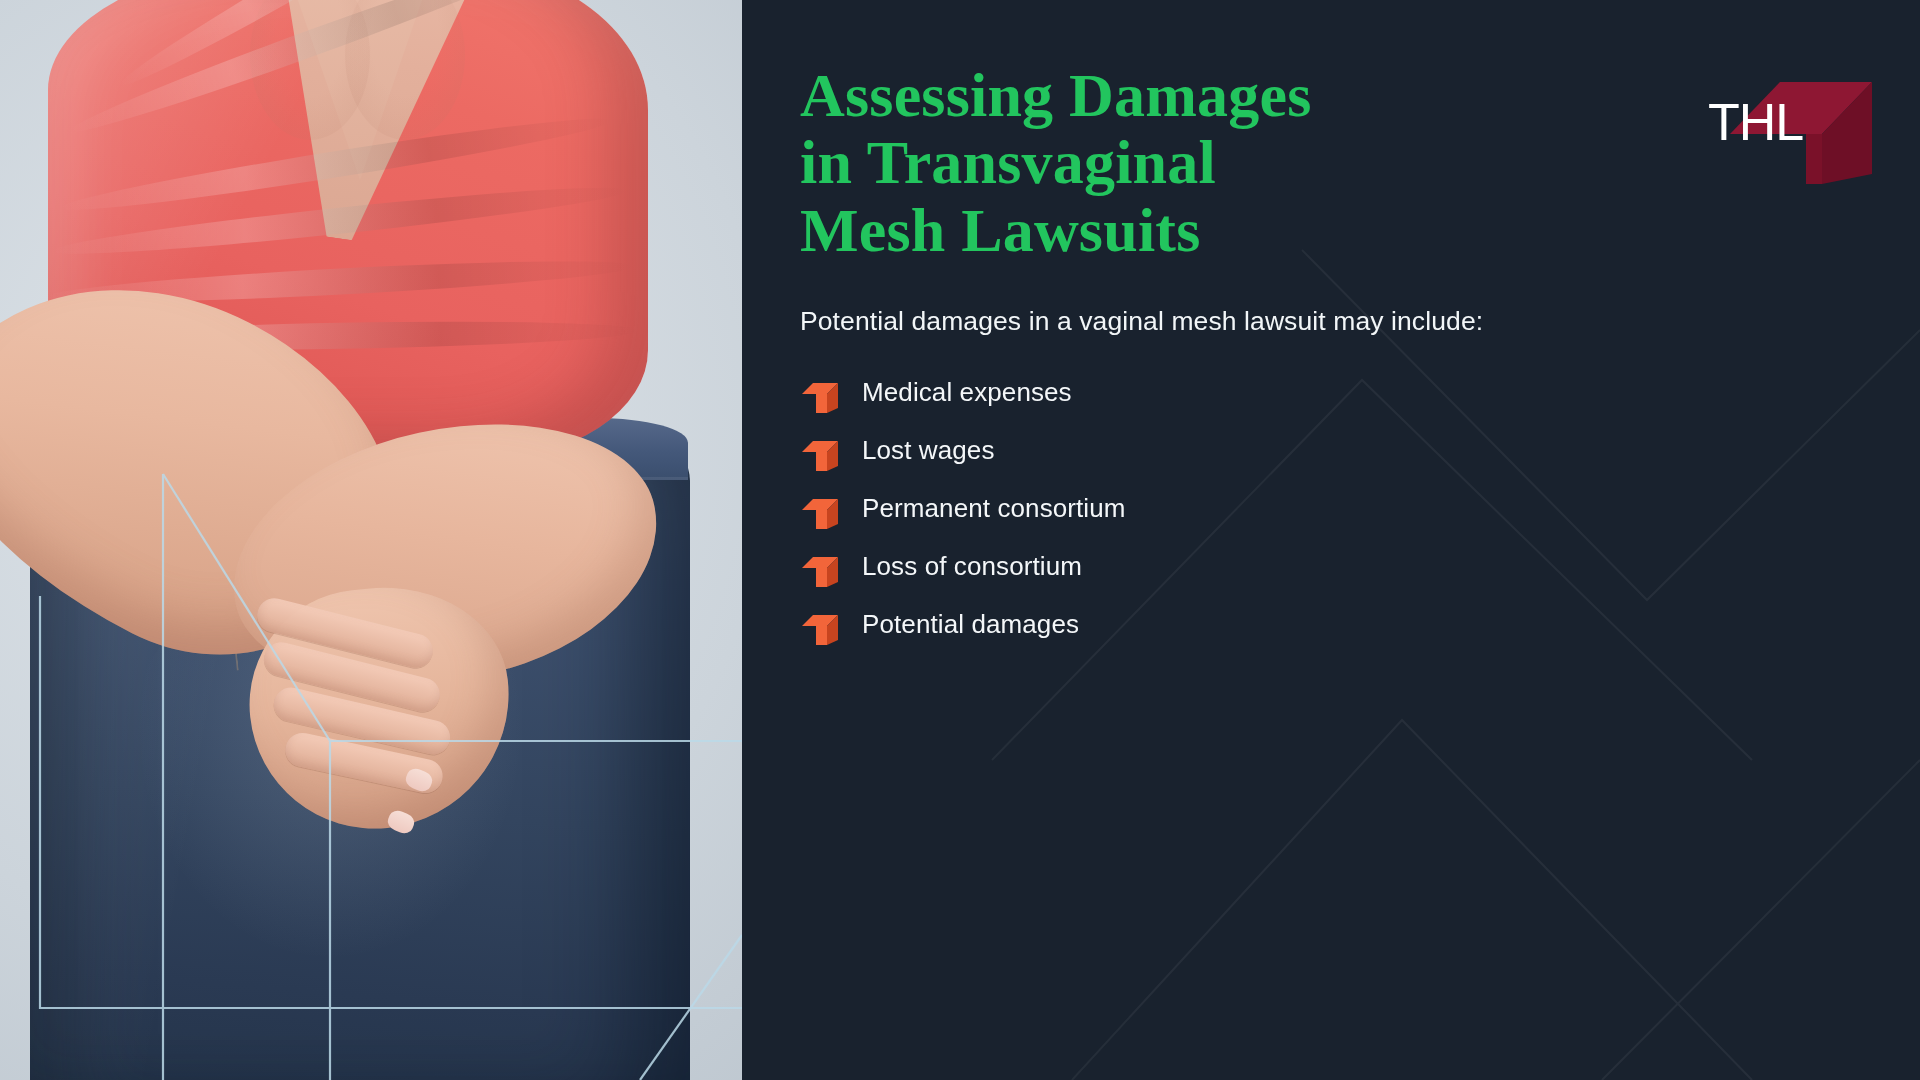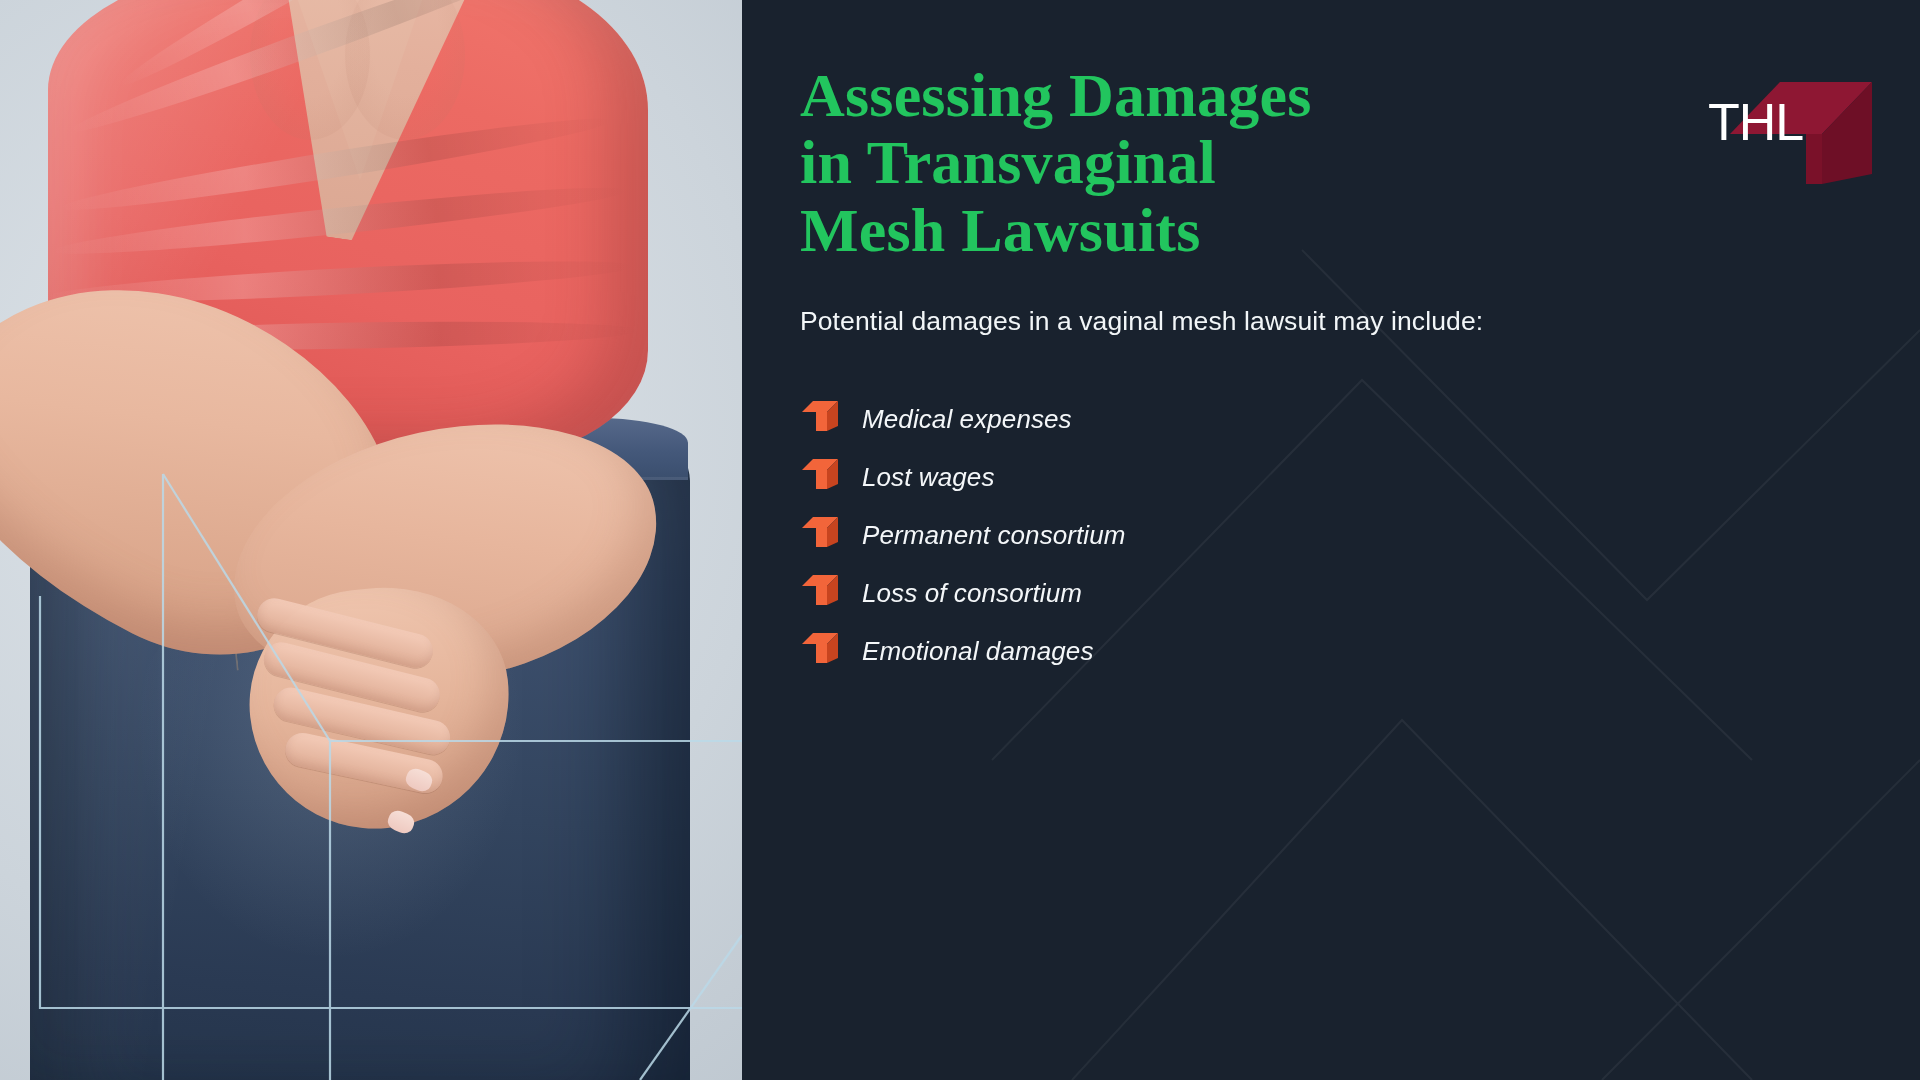--- a/index.html
+++ b/index.html
@@ -242,24 +242,23 @@
     margin-top:42px;
     letter-spacing:.1px;
   }
 
   .damages-list {
     list-style:none;
     margin-top:40px;
   }
   .damage-item {
     display:flex;
-    align-items:flex-end;
+    align-items:flex-start;
     min-height:58px;
     margin-bottom:0px;
-    font-style:italic;
   }
   .bullet {
     flex:0 0 40px;
     width:40px; height:40px;
     margin-right:22px;
     position:relative;
   }
   .damage-label {
     color:#f4f7f9;
     font-size:26px;
@@ -405,20 +404,20 @@
 
 
         <li class="damage-item">
           <span class="bullet">
             <svg width="40" height="40" viewBox="0 0 40 40">
               <polygon points="2,17 13,6 38,6 27,17" fill="#F2653A"></polygon>
               <polygon points="27,17 38,6 38,31 27,36" fill="#C7441F"></polygon>
               <polygon points="16,17 27,17 27,36 16,36" fill="#F2653A"></polygon>
             </svg>
           </span>
-          <span class="damage-label">Emotional damages</span>
+          <span class="damage-label">Potential damages</span>
         </li>
 
 
       </ul>
     </div>
   </div>
 </div>
 
 </body></html>

